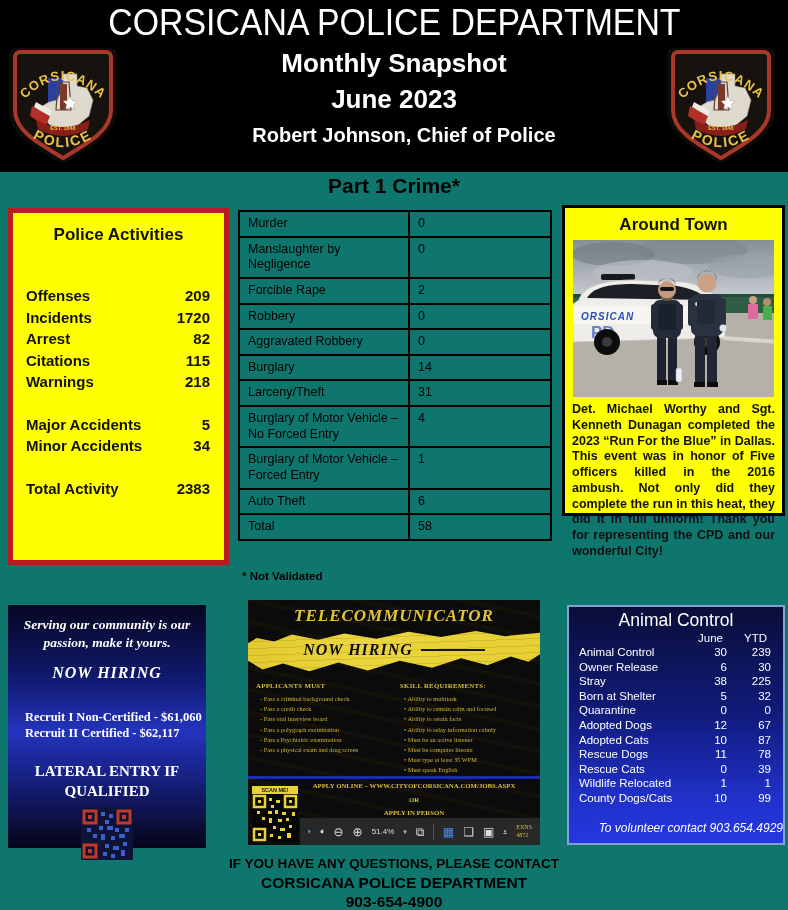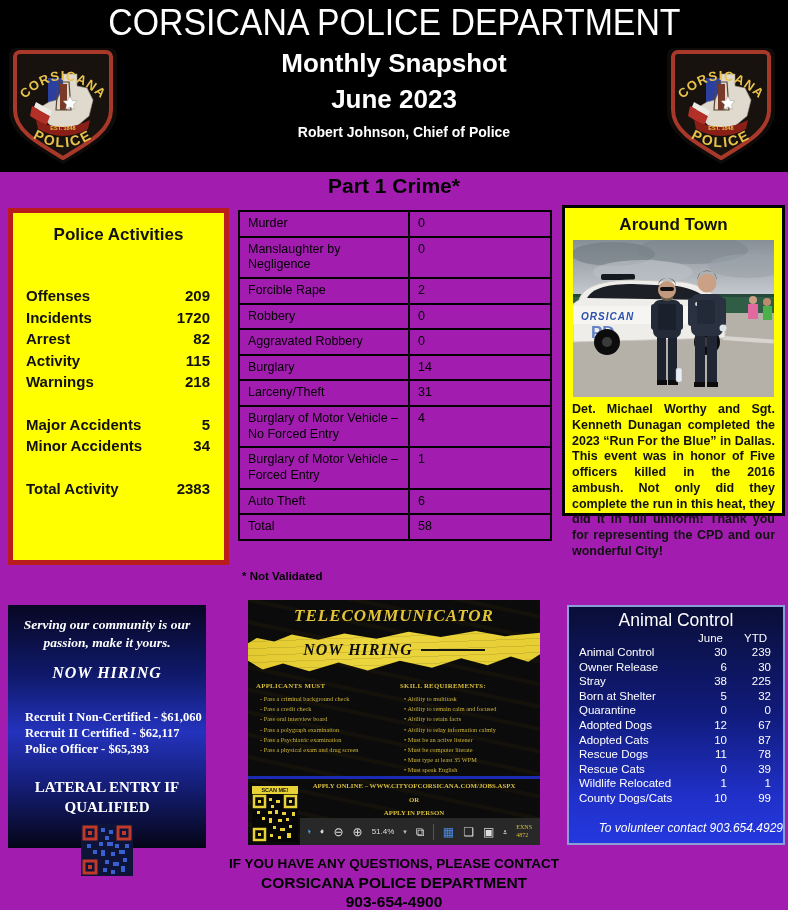--- a/index.html
+++ b/index.html
@@ -1,25 +1,25 @@
 <!DOCTYPE html>
 <html><head>
 <meta charset="utf-8">
 <style>
   html,body{margin:0;padding:0;background:#fff;}
-  .page{position:relative;width:788px;height:910px;background:#a21caf;overflow:hidden;
+  .page{position:relative;width:788px;height:910px;background:#0f766e;overflow:hidden;
         font-family:"Liberation Sans",sans-serif;}
 
   
   .header{position:absolute;left:0;top:0;width:788px;height:172px;background:#000;color:#fff;text-align:center;}
   .h-title{position:absolute;left:0;right:0;top:2px;font-size:36px;font-weight:400;letter-spacing:0;}
   .h-title span{display:inline-block;transform:scaleX(.94);}
   .h-sub1{position:absolute;left:0;right:0;top:48px;font-size:26px;font-weight:700;}
   .h-sub2{position:absolute;left:0;right:0;top:84px;font-size:26px;font-weight:700;}
-  .h-chief{position:absolute;left:0;right:0;top:124px;font-size:14px;font-weight:600;padding-left:20px;}
+  .h-chief{position:absolute;left:0;right:0;top:124px;font-size:20px;font-weight:600;padding-left:20px;}
   .badge{position:absolute;top:44px;width:110px;height:124px;}
   .badge-left{left:8px;} .badge-right{left:666px;}
 
   
   .crime-title{position:absolute;left:0;right:0;top:174px;text-align:center;font-size:21px;font-weight:700;color:#000;}
 
   
   .activities{position:absolute;left:8px;top:208px;width:221px;height:357px;background:#ffff00;
               border:5px solid #b91c1c;box-sizing:border-box;color:#111;}
   .act-title{text-align:center;margin-top:12px;font-size:17px;font-weight:700;}
@@ -171,21 +171,21 @@
         </div>
       <div class="act-row">
           <span>Incidents</span>
           <span>1720</span>
         </div>
       <div class="act-row">
           <span>Arrest</span>
           <span>82</span>
         </div>
       <div class="act-row">
-          <span>Activity</span>
+          <span>Citations</span>
           <span>115</span>
         </div>
       <div class="act-row">
           <span>Warnings</span>
           <span>218</span>
         </div>
       <div class="act-gap"></div>
       <div class="act-row">
           <span>Major Accidents</span>
           <span>5</span>
@@ -320,21 +320,20 @@
     </svg>
     <div class="ar-body">Det. Michael Worthy and Sgt. Kenneth Dunagan completed the 2023 “Run For the Blue” in Dallas. This event was in honor of Five officers killed in the 2016 ambush. Not only did they complete the run in this heat, they did it in full uniform! Thank you for representing the CPD and our wonderful City!</div>
   </div>
 
   <div class="recruit">
     <div class="rc-tag">Serving our community is our passion, make it yours.</div>
     <div class="rc-hiring">NOW HIRING</div>
     <div class="rc-sal">
       <div>Recruit I Non-Certified - $61,060</div>
       <div>Recruit II Certified - $62,117</div>
-      <div>Police Officer - $65,393</div>
     </div>
     <div class="rc-lateral">LATERAL ENTRY IF QUALIFIED</div>
     <svg class="rc-qr" width="52" height="52" viewBox="0 0 52 52">
       <rect width="52" height="52" fill="#0d1438"></rect>
       <g fill="#3a5fd0">
         <rect x="20" y="4" width="4" height="4"></rect>
           <rect x="28" y="6" width="4" height="4"></rect>
           <rect x="24" y="12" width="4" height="4"></rect>
         <rect x="18" y="18" width="4" height="4"></rect>
           <rect x="26" y="18" width="6" height="4"></rect>

